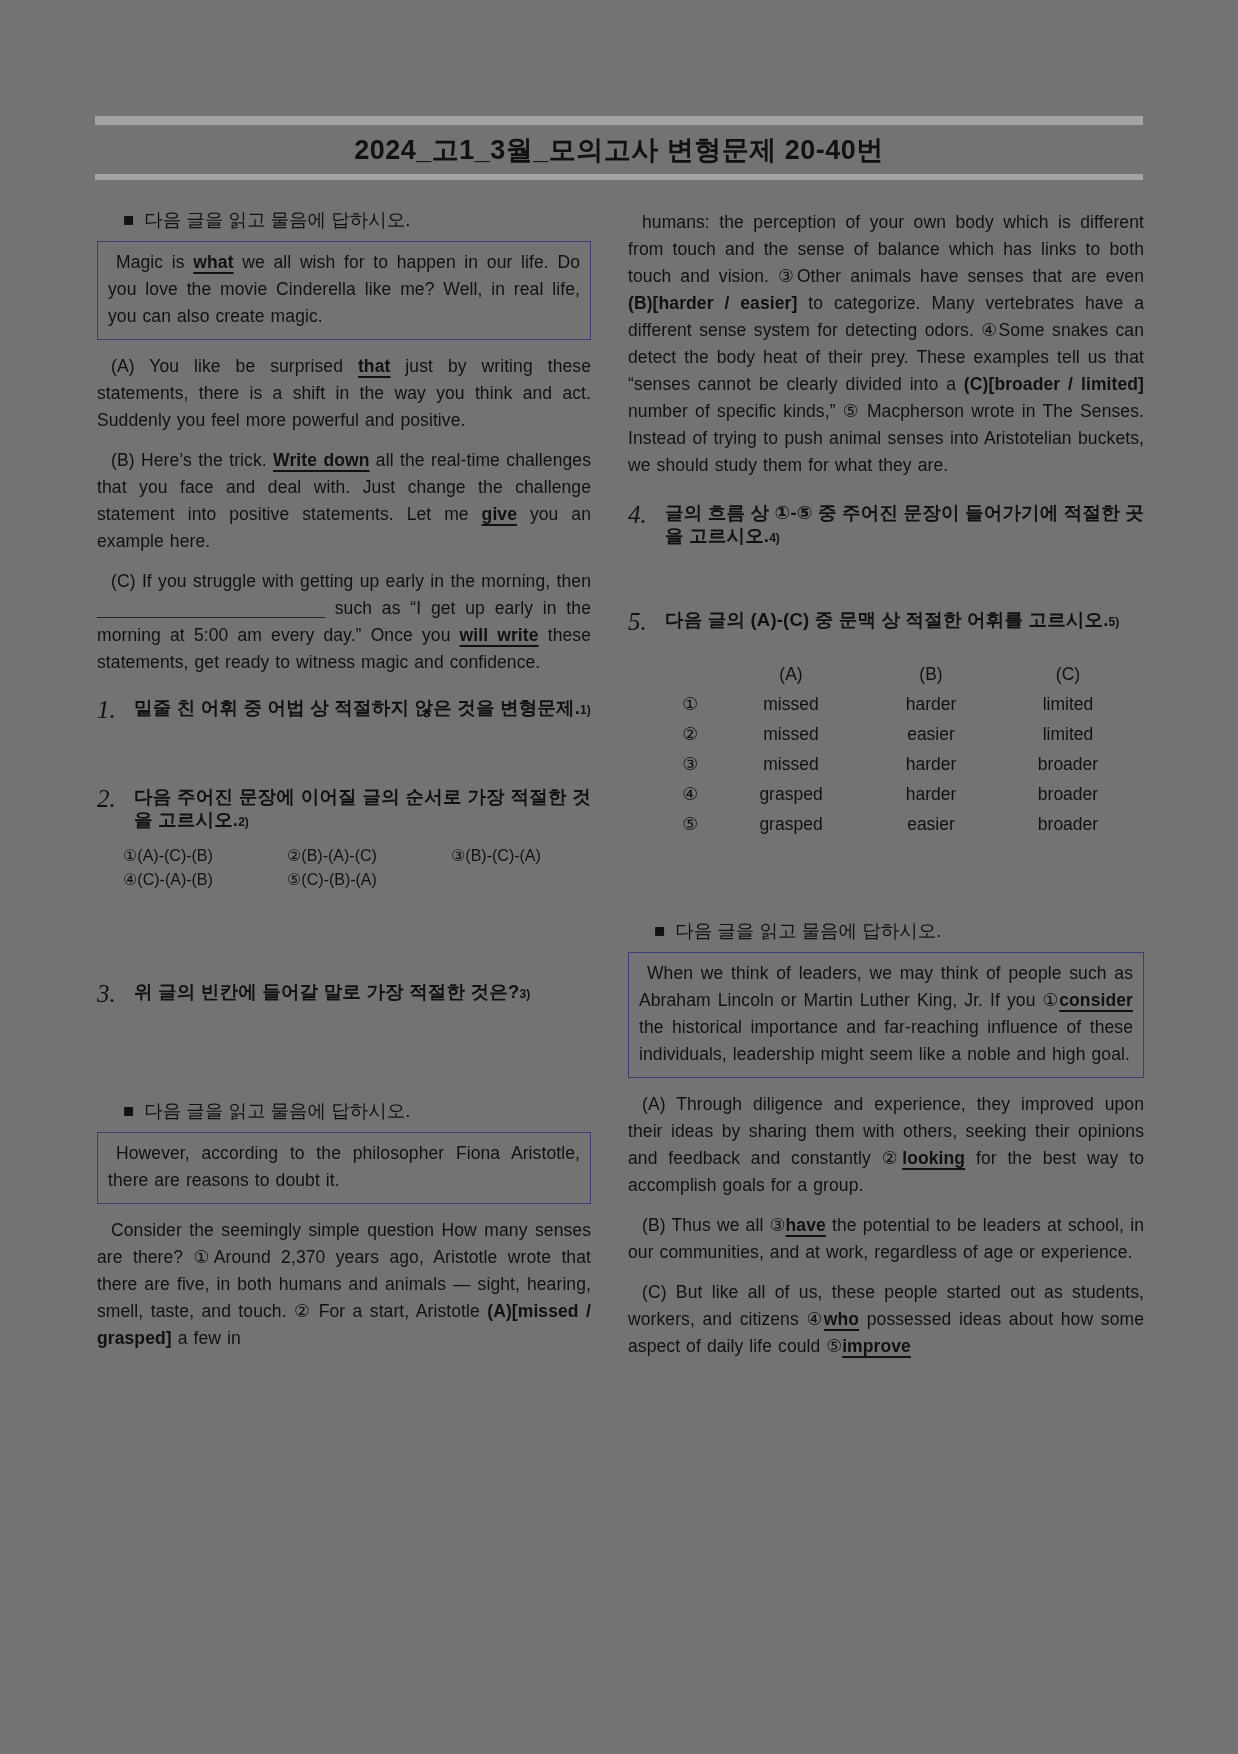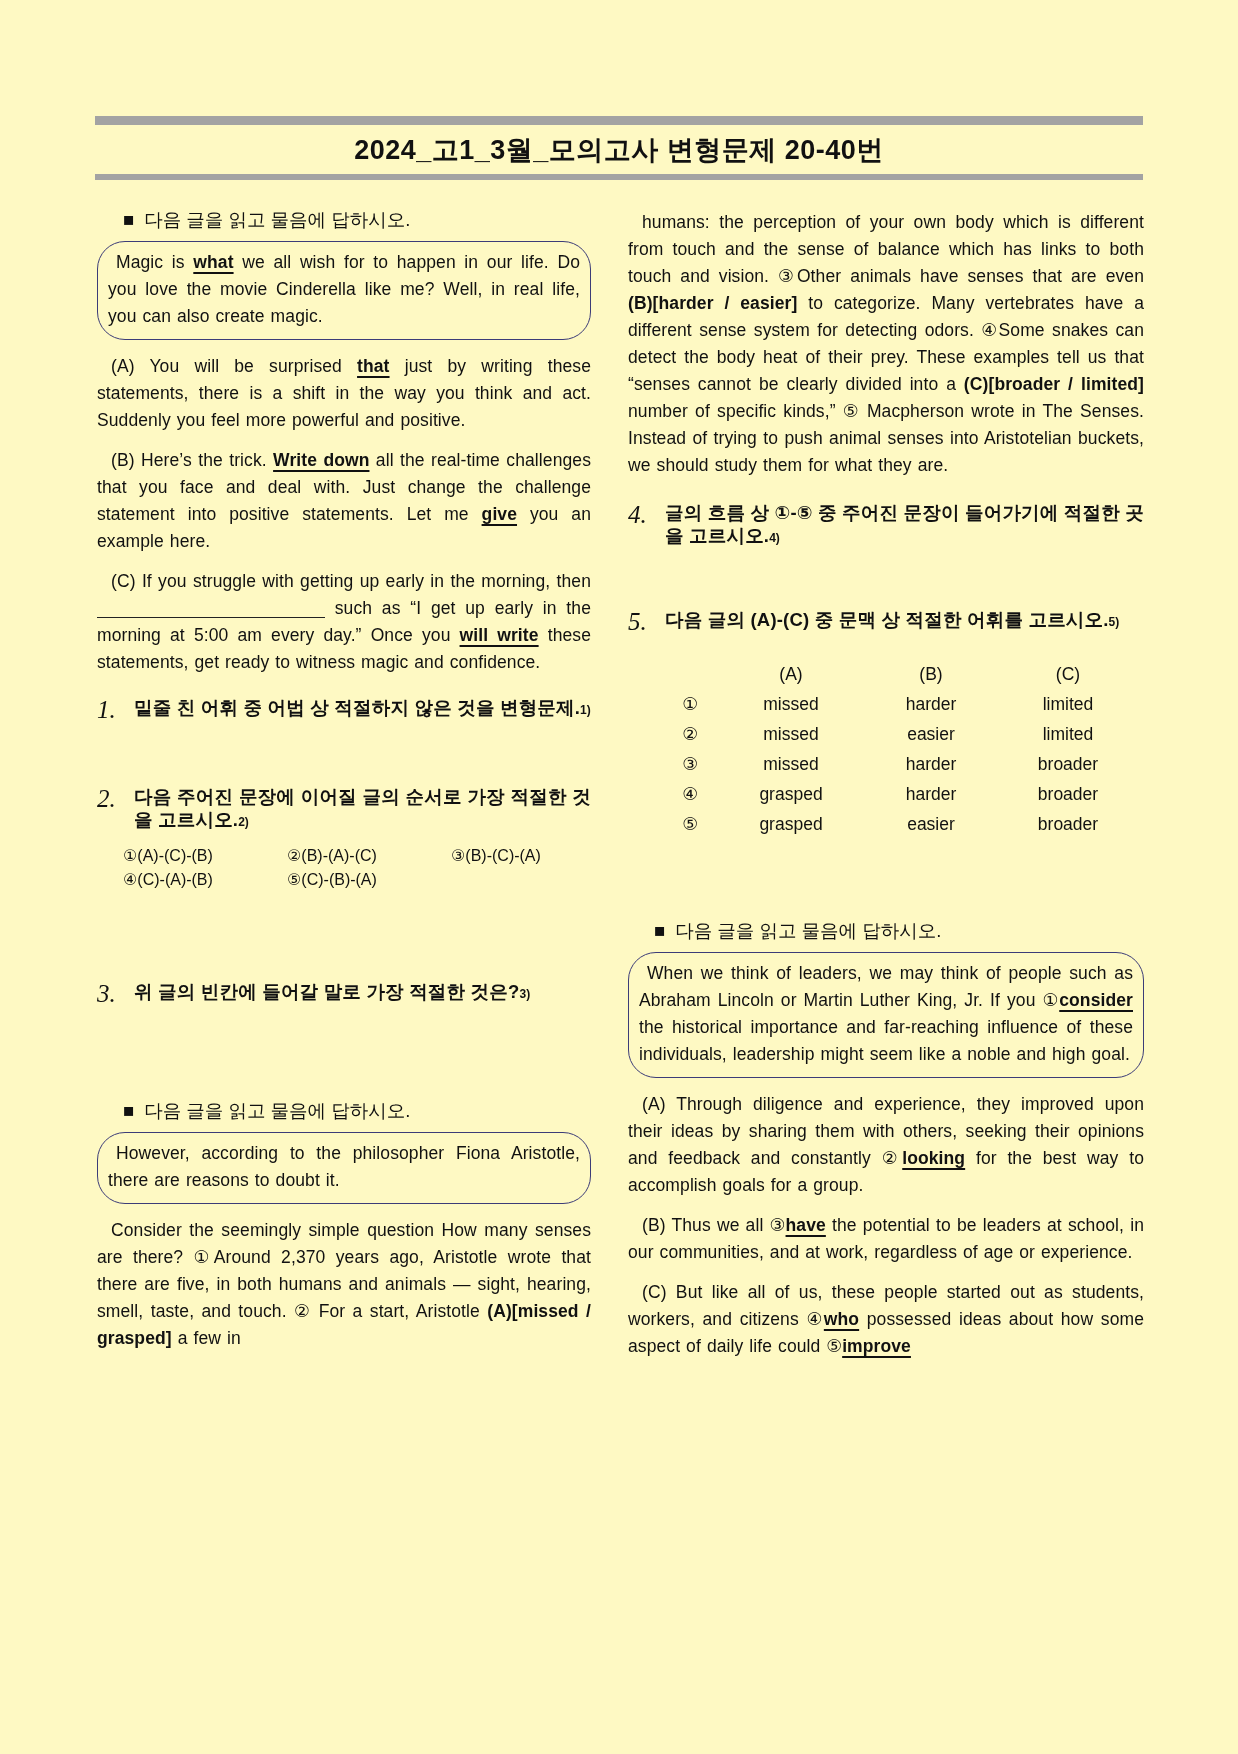--- a/index.html
+++ b/index.html
@@ -1,17 +1,17 @@
 <!DOCTYPE html>
 <html><head>
 <meta charset="utf-8">
 <style>
   html,body{margin:0;padding:0;background:#ffffff;}
   body{width:1238px;font-family:"Liberation Sans","DejaVu Sans",sans-serif;color:#111;}
-  .page{position:relative;width:1238px;height:1754px;background:#fef9c3;overflow:hidden;}
+  .page{position:relative;width:1238px;height:1754px;background:#737373;overflow:hidden;}
 
   
   .hdr{margin-top:116px;}
   .rule{background:#a3a3a3;margin:0 95px;}
   .rule-top{height:9px;}
   .rule-bottom{height:6px;}
   .title{margin:0;text-align:center;font-size:27px;font-weight:bold;letter-spacing:0.5px;padding:7px 0 6px;}
 
   
   .columns{display:flex;align-items:flex-start;margin:22px 0 0 97px;min-height:1495px;}
@@ -40,21 +40,21 @@
   .choice-table{margin-left:30px;border-collapse:collapse;font-size:17.5px;}
   .choice-table th{font-weight:normal;}
   .choice-table th,.choice-table td{text-align:center;padding:4.5px 0;}
   .ct-c0{width:64px;}
   .ct-c1{width:138px;}
   .ct-c2{width:142px;}
   .ct-c3{width:132px;}
 
   
   .mt-first{margin-top:6px;}
-  .mt-box{margin-top:9px;border-radius:28px;}
+  .mt-box{margin-top:9px;}
   .mt-para{margin-top:13px;}
   .mt-q1{margin-top:20px;}
   .mt-q2{margin-top:62px;}
   .mt-opts{margin-top:10px;}
   .mt-q3{margin-top:88px;}
   .mt-optlist{margin-top:14px;}
   .mt-sec2{margin-top:92px;}
   .mt-rstart{margin-top:7px;}
   .mt-q4{margin-top:22px;}
   .mt-q5{margin-top:58px;}
@@ -77,21 +77,21 @@
     <div class="col-left">
 
       <div class="section-header mt-first">
         <span class="marker">■</span><span>다음 글을 읽고 물음에 답하시오.</span>
       </div>
 
       <div class="pbox mt-box">
         <p class="ptext"><span>Magic is </span><span class="b u">what</span><span> we all wish for to happen in our life. Do you love the movie Cinderella like me? Well, in real life, you can also create magic.</span></p>
       </div>
 
-      <p class="ptext mt-para"><span>(A) You will be surprised </span><span class="b u">that</span><span> just by writing these statements, there is a shift in the way you think and act. Suddenly you feel more powerful and positive.</span></p>
+      <p class="ptext mt-para"><span>(A) You like be surprised </span><span class="b u">that</span><span> just by writing these statements, there is a shift in the way you think and act. Suddenly you feel more powerful and positive.</span></p>
       <p class="ptext mt-para"><span>(B) Here’s the trick. </span><span class="b u">Write down</span><span> all the real-time challenges that you face and deal with. Just change the challenge statement into positive statements. Let me </span><span class="b u">give</span><span> you an example here.</span></p>
       <p class="ptext mt-para"><span>(C) If you struggle with getting up early in the morning, then </span><span class="blank" style="width: 228px;"></span><span> such as “I get up early in the morning at 5:00 am every day.” Once you </span><span class="b u">will write</span><span> these statements, get ready to witness magic and confidence.</span></p>
 
       <div class="question mt-q1">
         <span class="qnum">1.</span>
         <p class="qtext"><span>밑줄 친 어휘 중 어법 상 적절하지 않은 것을 변형문제.</span><span class="fn">1)</span></p>
       </div>
 
       <div class="question mt-q2">
         <span class="qnum">2.</span>

